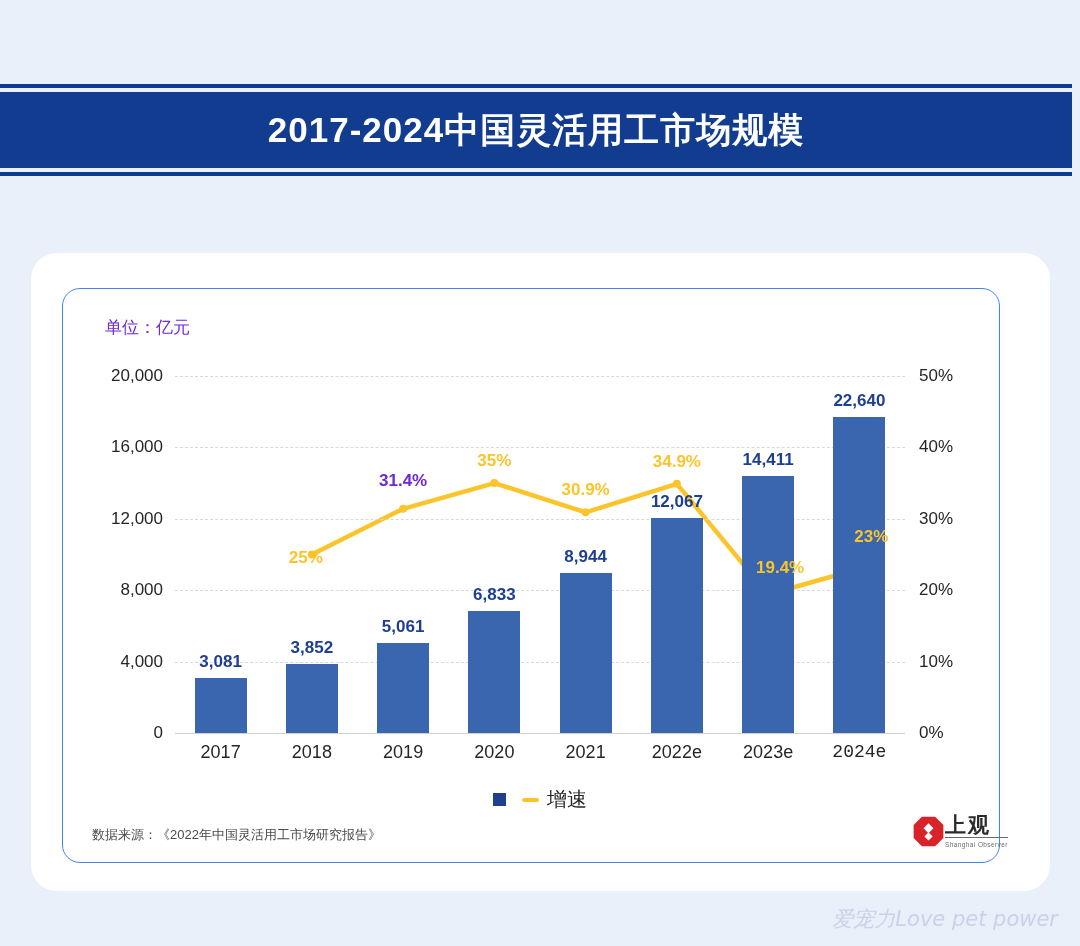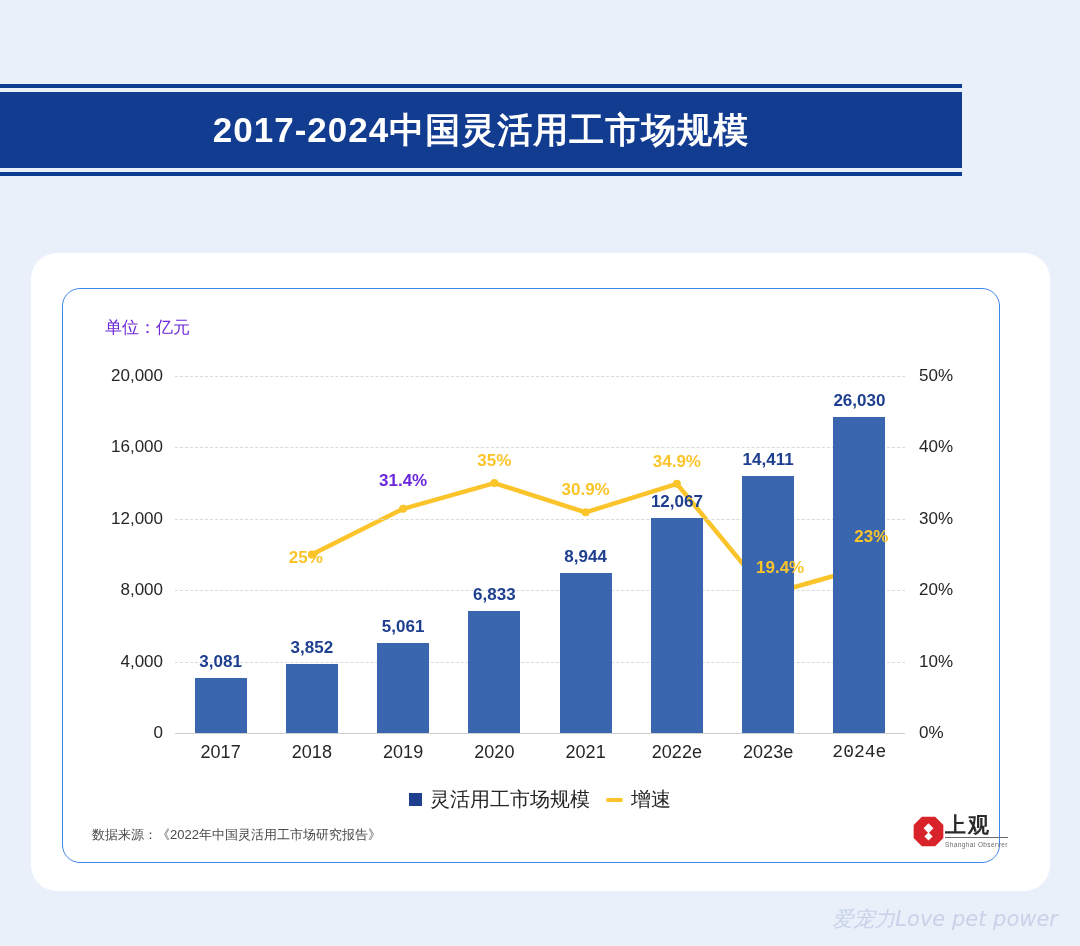--- a/index.html
+++ b/index.html
@@ -9,21 +9,21 @@
     height: 946px;
     background: #eaf0fa;
     font-family: "Liberation Sans", "DejaVu Sans", sans-serif;
     position: relative;
     overflow: hidden;
   }
 
   
   .banner-wrap {
     position: absolute;
-    top: 84px; left: 0; width: 962px;
+    top: 84px; left: 0; width: 1072px;
   }
   .banner-rule {
     width: 100%;
     height: 4px;
     background: #0c3d91;
   }
   .banner-gap { height: 4px; background: #eaf0fa; }
   .banner-main {
     width: 100%;
     height: 76px;
@@ -280,35 +280,34 @@
     <div class="bar" style="left: 384.625px; width: 52px; height: 159.65px; background: rgb(58, 102, 176);"></div>
     <div class="bar-label" style="left: 410.625px; top: 191.35px;">8,944</div>
     <div class="xtick" style="left: 410.625px;">2021</div>
     <div class="bar" style="left: 475.875px; width: 52px; height: 215.396px; background: rgb(58, 102, 176);"></div>
     <div class="bar-label" style="left: 501.875px; top: 135.604px;">12,067</div>
     <div class="xtick" style="left: 501.875px;">2022e</div>
     <div class="bar" style="left: 567.125px; width: 52px; height: 257.236px; background: rgb(58, 102, 176);"></div>
     <div class="bar-label" style="left: 593.125px; top: 93.7636px;">14,411</div>
     <div class="xtick" style="left: 593.125px;">2023e</div>
     <div class="bar" style="left: 658.375px; width: 52px; height: 316.302px; background: rgb(58, 102, 176);"></div>
-    <div class="bar-label" style="left: 684.375px; top: 34.698px;">26,030</div>
+    <div class="bar-label" style="left: 684.375px; top: 34.698px;">22,640</div>
     <div class="xtick" style="left: 684.375px; font-family: Liberation Mono, monospace;">2024e</div>
     <div class="pct-label" style="left: 130.875px; top: 192px; color: rgb(250, 196, 42);">25%</div>
     <div class="pct-label" style="left: 228.125px; top: 115px; color: #6d28d9;">31.4%</div>
     <div class="pct-label" style="left: 319.375px; top: 95.1px; color: rgb(250, 196, 42);">35%</div>
     <div class="pct-label" style="left: 410.625px; top: 124.374px; color: rgb(250, 196, 42);">30.9%</div>
     <div class="pct-label" style="left: 501.875px; top: 95.814px; color: rgb(250, 196, 42);">34.9%</div>
     <div class="pct-label" style="left: 605.125px; top: 202.484px; color: rgb(250, 196, 42);">19.4%</div>
     <div class="pct-label" style="left: 696.375px; top: 170.78px; color: rgb(250, 196, 42);">23%</div>
   </div>
 
 <div class="legend">
   <div class="legend-item">
     <span class="legend-swatch-bar"></span>
-    <span class="legend-text">灵活用工市场规模</span>
   </div>
   <div class="legend-item">
     <span class="legend-swatch-line"></span>
     <span class="legend-text">增速</span>
   </div>
 </div>
 
 <div class="source">数据来源：《2022年中国灵活用工市场研究报告》</div>
 
 <div class="logo">

